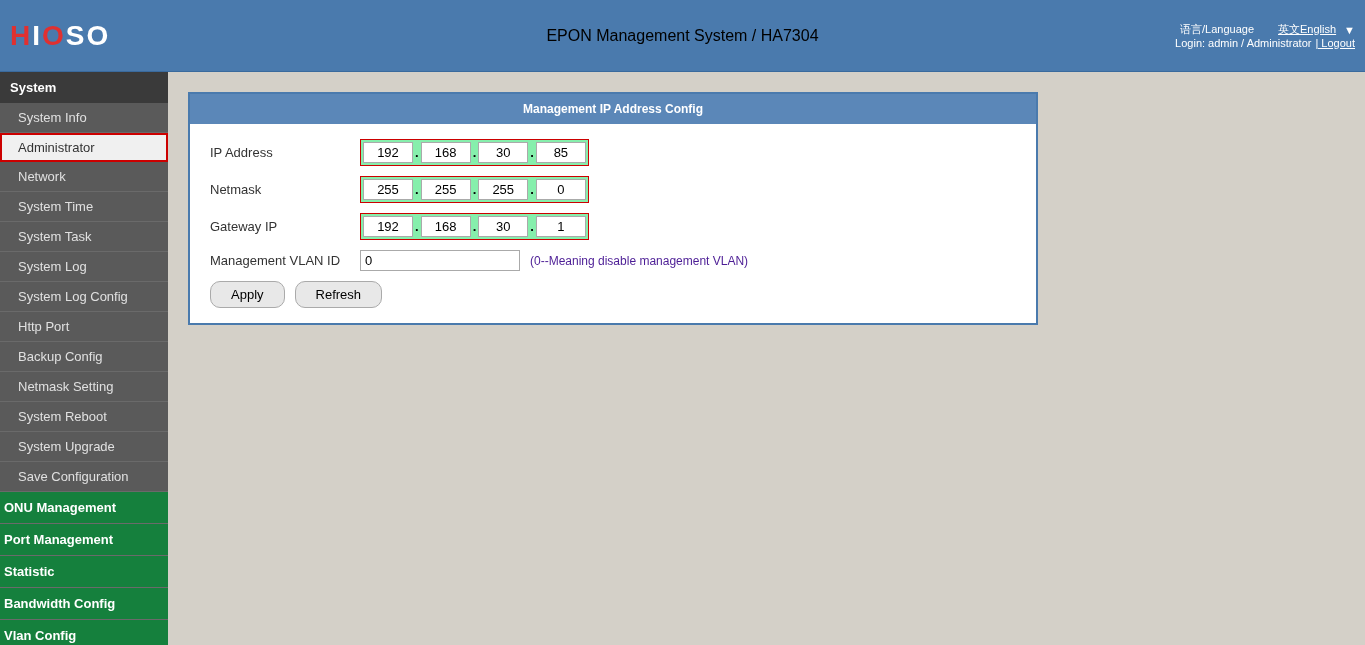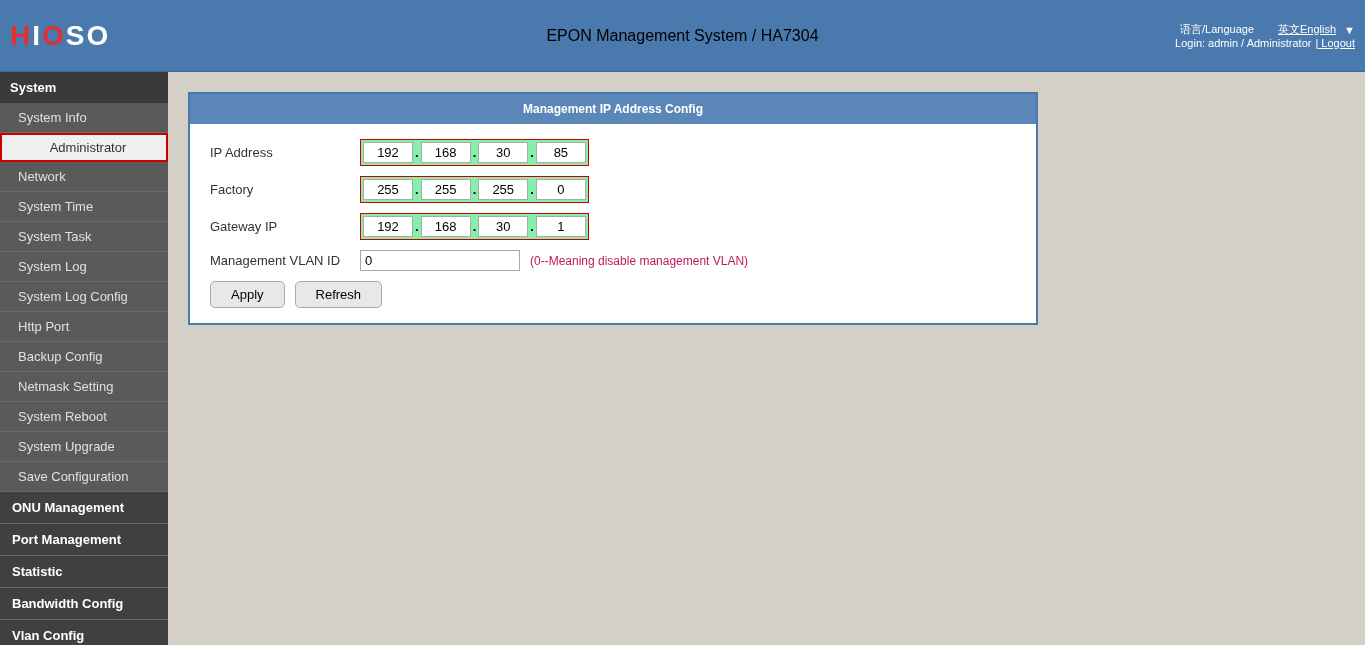--- a/index.html
+++ b/index.html
@@ -85,25 +85,24 @@
       font-size: 13px;
       color: #e0e0e0;
       cursor: pointer;
       border-bottom: 1px solid #6a6a6a;
     }
     .sidebar-item.active {
       background: #f0f0f0;
       color: #333;
       border: 2px solid #cc0000;
       padding: 5px 8px 5px 16px;
-      text-align: center;
     }
     .sidebar-group-nav {
-      background: #404040;
-      padding: 8px 12px;
+      background: #15803d;
+      padding: 8px 4px;
       font-size: 13px;
       font-weight: bold;
       color: white;
       cursor: pointer;
       border-bottom: 1px solid #6a6a6a;
     }
 
     
     #main {
       flex: 1;
@@ -158,35 +157,35 @@
       font-weight: bold;
     }
     .vlan-input {
       width: 160px;
       border: 1px solid #aaa;
       padding: 2px 4px;
       font-size: 13px;
     }
     .vlan-hint {
       margin-left: 10px;
-      color: #be185d;
+      color: #4c1d95;
       font-size: 12px;
     }
     .btn-row {
       display: flex;
       gap: 10px;
       margin-top: 10px;
     }
     .btn {
       padding: 5px 20px;
       font-size: 13px;
       border: 1px solid #aaa;
       background: #e8e8e8;
       cursor: pointer;
-      border-radius: 5px;
+      border-radius: 10px;
     }
   </style>
 </head>
 <body>
 
 <div id="header">
   <div id="logo">
     <span id="logo-text">
       <span class="red-letter">H</span>I<span class="red-letter">O</span>SO
     </span>
@@ -243,21 +242,21 @@
             <span class="ip-sep">.</span>
             <input class="ip-input" type="text" value="168" style="">
             <span class="ip-sep">.</span>
             <input class="ip-input" type="text" value="30" style="">
             <span class="ip-sep">.</span>
             <input class="ip-input" type="text" value="85" style="">
           </div>
         </div>
 
         <div class="config-row">
-          <div class="config-label">Factory</div>
+          <div class="config-label">Netmask</div>
           <div class="ip-fields">
             <input class="ip-input" type="text" value="255" style="">
             <span class="ip-sep">.</span>
             <input class="ip-input" type="text" value="255" style="">
             <span class="ip-sep">.</span>
             <input class="ip-input" type="text" value="255" style="">
             <span class="ip-sep">.</span>
             <input class="ip-input" type="text" value="0" style="">
           </div>
         </div>

